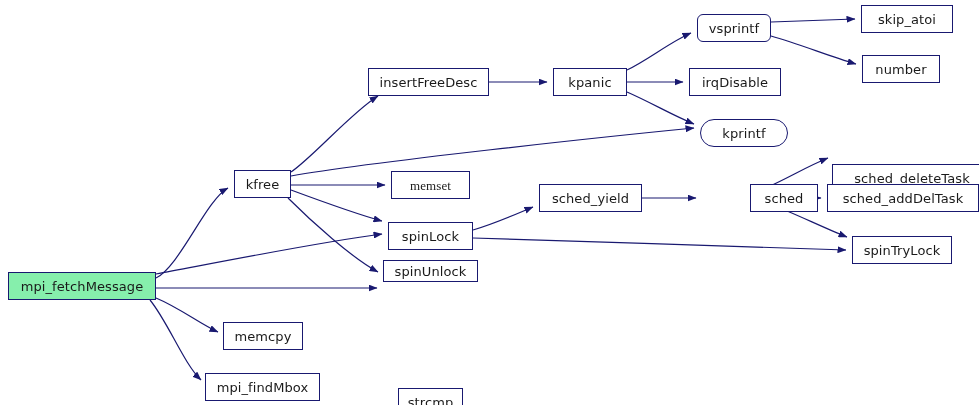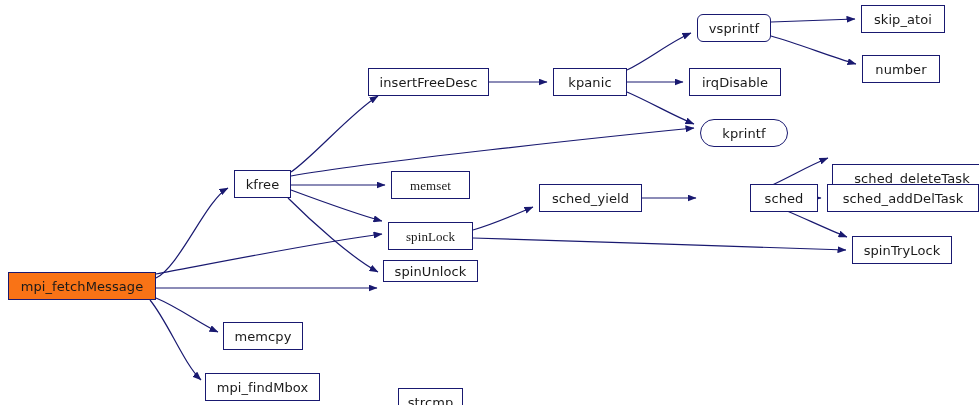--- a/index.html
+++ b/index.html
@@ -32,21 +32,21 @@
     font-size: 13px;
     line-height: 1;
     display: flex;
     align-items: center;
     justify-content: center;
     white-space: nowrap;
     letter-spacing: 0.1px;
     cursor: pointer;
   }
   .node.highlight {
-    background: #f97316;
+    background: #86efac;
     border-color: #191970;
   }
   .node-label {
     pointer-events: none;
   }
 </style>
 </head>
 <body>
 
 <div id="graph-root">
@@ -98,21 +98,21 @@
       </div>
       <div class="node" style="left: 398px; top: 388px; width: 65px; height: 28px;">
         <span class="node-label">strcmp</span>
       </div>
       <div class="node" style="left: 368px; top: 68px; width: 121px; height: 28px;">
         <span class="node-label">insertFreeDesc</span>
       </div>
       <div class="node" style="left: 391px; top: 171px; width: 79px; height: 28px; font-family: Liberation Serif, serif;">
         <span class="node-label">memset</span>
       </div>
-      <div class="node" style="left: 388px; top: 222px; width: 85px; height: 28px; font-family: Liberation Serif, serif;">
+      <div class="node" style="left: 388px; top: 222px; width: 85px; height: 28px;">
         <span class="node-label">spinLock</span>
       </div>
       <div class="node" style="left: 383px; top: 260px; width: 95px; height: 22px;">
         <span class="node-label">spinUnlock</span>
       </div>
       <div class="node" style="left: 553px; top: 68px; width: 74px; height: 28px;">
         <span class="node-label">kpanic</span>
       </div>
       <div class="node" style="left: 539px; top: 184px; width: 103px; height: 28px;">
         <span class="node-label">sched_yield</span>
@@ -122,21 +122,21 @@
       </div>
       <div class="node" style="left: 689px; top: 68px; width: 92px; height: 28px;">
         <span class="node-label">irqDisable</span>
       </div>
       <div class="node" style="left: 700px; top: 119px; width: 88px; height: 28px; border-radius: 14px;">
         <span class="node-label">kprintf</span>
       </div>
       <div class="node" style="left: 702px; top: 184px; width: 68px; height: 28px; margin-left: 48px;">
         <span class="node-label">sched</span>
       </div>
-      <div class="node" style="left: 861px; top: 5px; width: 84px; height: 28px;">
+      <div class="node" style="left: 861px; top: 5px; width: 92px; height: 28px;">
         <span class="node-label">skip_atoi</span>
       </div>
       <div class="node" style="left: 862px; top: 55px; width: 78px; height: 28px;">
         <span class="node-label">number</span>
       </div>
       <div class="node" style="left: 832px; top: 132px; width: 160px; height: 28px; margin-top: 32px;">
         <span class="node-label">sched_deleteTask</span>
       </div>
       <div class="node" style="left: 827px; top: 184px; width: 152px; height: 28px;">
         <span class="node-label">sched_addDelTask</span>

